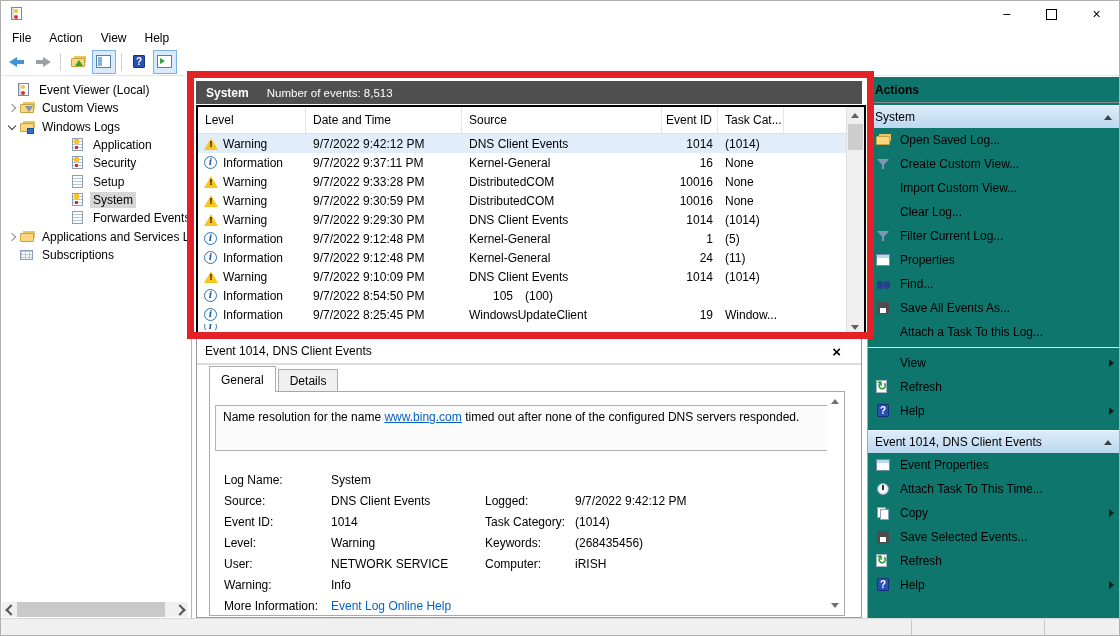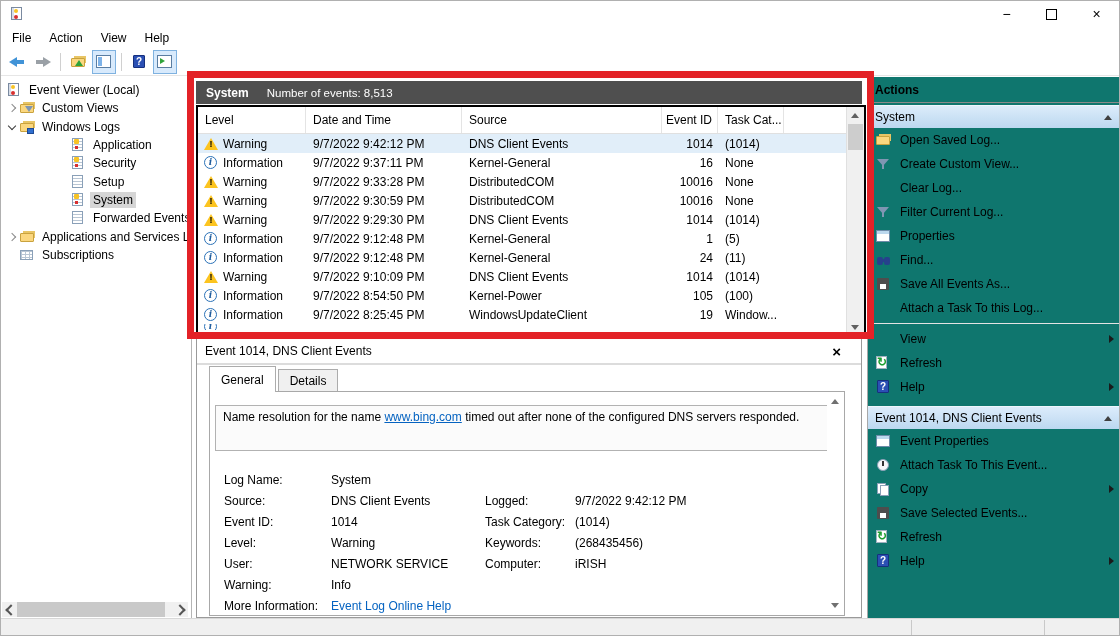--- a/index.html
+++ b/index.html
@@ -87,21 +87,21 @@
 
   .toolbar{position:absolute;left:0;top:48px;right:0;height:26px;display:flex;align-items:center;padding-left:3px;background:#fff;border-bottom:1px solid #e6e6e6;}
   .tb-btn{width:22px;height:22px;display:flex;align-items:center;justify-content:center;margin:0 1px;border:1px solid transparent;}
   .tb-btn.active{background:#d8eafc;border:1px solid #7fb2e0;}
   .tb-sep{width:1px;height:18px;background:#d0d0d0;margin:0 4px;}
 
   
   .tree-pane{position:absolute;left:0;top:76px;width:190px;bottom:16px;background:#fff;border-right:1px solid #b5b5b5;overflow:hidden;}
   .tree{padding-top:4px;}
   .tree-item{height:18.3px;display:flex;align-items:center;white-space:nowrap;overflow:hidden;}
-  .tree-item.lv0{padding-left:5px;}
+  .tree-item.lv0{padding-left:15px;}
   .tree-item.lv1{padding-left:4px;}
   .tree-item.lv2{padding-left:42px;margin-left:27px;}
   .expander{width:14px;height:14px;position:relative;flex:none;}
   .expander[data-exp="collapsed"]::before{content:"";position:absolute;left:4px;top:4px;width:5px;height:5px;border-right:1px solid #8a8a8a;border-bottom:1px solid #8a8a8a;transform:rotate(-45deg);}
   .expander[data-exp="expanded"]::before{content:"";position:absolute;left:4px;top:3px;width:5px;height:5px;border-right:1px solid #3a3a3a;border-bottom:1px solid #3a3a3a;transform:rotate(45deg);}
   .tree-item .ic{margin-right:4px;}
   .tree-label{padding:1px 3px;}
   .tree-label.selected{background:#d6d6d6;}
   .tree-hscroll{position:absolute;left:1px;right:3px;bottom:2px;height:15px;background:#f0f0f0;display:flex;align-items:center;}
   .hs-arrow{width:15px;height:15px;position:relative;}
@@ -370,21 +370,20 @@
       <div class="td c-source">DNS Client Events</div>
       <div class="td c-eid">1014</div>
       <div class="td c-task">(1014)</div>
     </div>
     <div class="evt-row">
       <div class="td c-level">
           <span class="ic" data-icon="information-icon"></span>
           <span>Information</span>
         </div>
       <div class="td c-date">9/7/2022 8:54:50 PM</div>
-      <div class="td c-source">Kernel-Power</div>
       <div class="td c-eid">105</div>
       <div class="td c-task">(100)</div>
     </div>
     <div class="evt-row">
       <div class="td c-level">
           <span class="ic" data-icon="information-icon"></span>
           <span>Information</span>
         </div>
       <div class="td c-date">9/7/2022 8:25:45 PM</div>
       <div class="td c-source">WindowsUpdateClient</div>
@@ -472,20 +471,24 @@
     <div class="action-item" data-submenu="false">
         <span class="ic" data-icon="open-folder-icon"></span>
         <span>Open Saved Log...</span>
       </div>
     <div class="action-item">
         <span class="ic" data-icon="filter-icon"></span>
         <span>Create Custom View...</span>
       </div>
     <div class="action-item">
         <span class="ic" data-icon="none"></span>
+        <span>Import Custom View...</span>
+      </div>
+    <div class="action-item">
+        <span class="ic" data-icon="none"></span>
         <span>Clear Log...</span>
       </div>
     <div class="action-item">
         <span class="ic" data-icon="filter-icon"></span>
         <span>Filter Current Log...</span>
       </div>
     <div class="action-item">
         <span class="ic" data-icon="properties-icon"></span>
         <span>Properties</span>
       </div>
@@ -519,21 +522,21 @@
     <div class="sec-header">
       <span>Event 1014, DNS Client Events</span>
       <span class="collapse"></span>
     </div>
     <div class="action-item">
         <span class="ic" data-icon="properties-icon"></span>
         <span>Event Properties</span>
       </div>
     <div class="action-item">
         <span class="ic" data-icon="task-icon"></span>
-        <span>Attach Task To This Event...</span>
+        <span>Attach Task To This Time...</span>
       </div>
     <div class="action-item" data-submenu="true">
         <span class="ic" data-icon="copy-icon"></span>
         <span>Copy</span>
       </div>
     <div class="action-item">
         <span class="ic" data-icon="save-icon"></span>
         <span>Save Selected Events...</span>
       </div>
     <div class="action-item">

